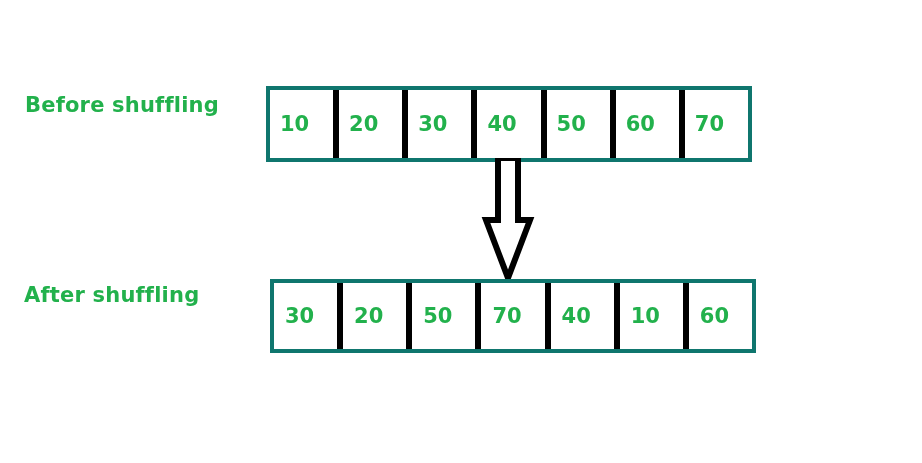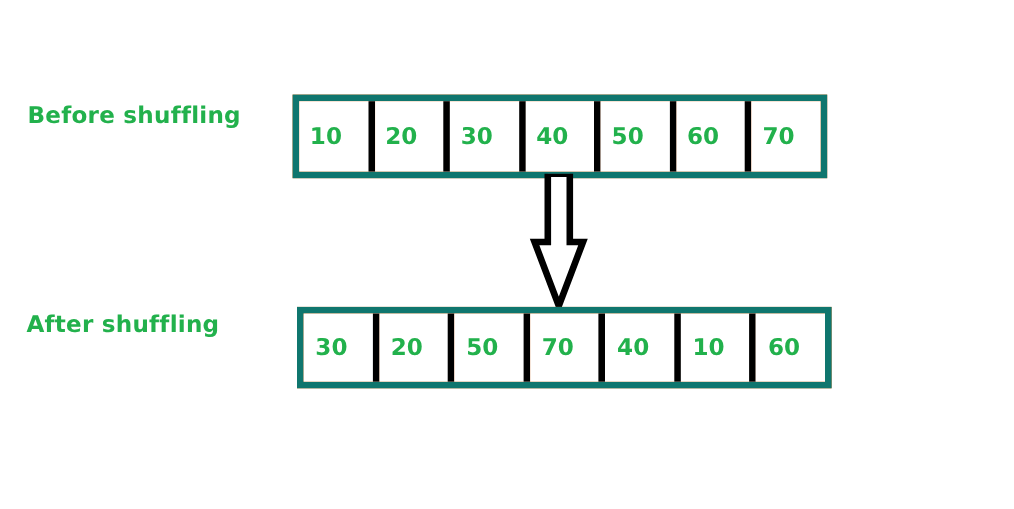--- a/index.html
+++ b/index.html
@@ -36,22 +36,22 @@
     line-height: 1;
   }
   .row-label.before { left: 25px; top: 95px; }
   .row-label.after  { left: 24px; top: 285px; }
 
   
   .array {
     position: absolute;
     display: flex;
     box-sizing: border-box;
-    border: 6px solid #0f766e;
-    background: #f97316;
+    border: 4px solid #0f766e;
+    background: #f0abfc;
   }
   .array.before-array {
     left: 266px;
     top: 86px;
     width: 486px;
     height: 76px;
   }
   .array.after-array {
     left: 270px;
     top: 279px;

